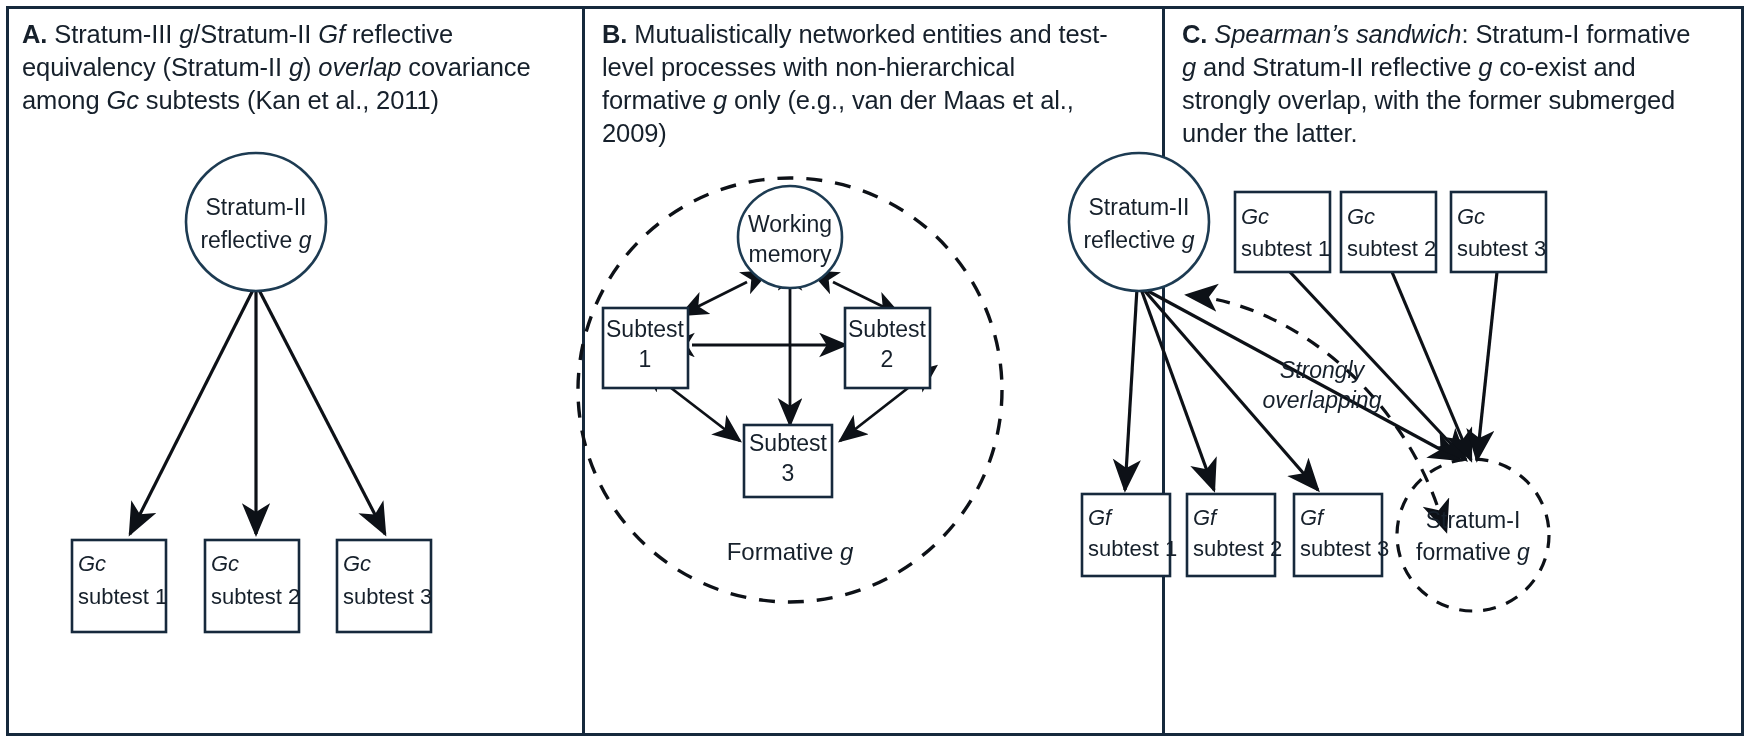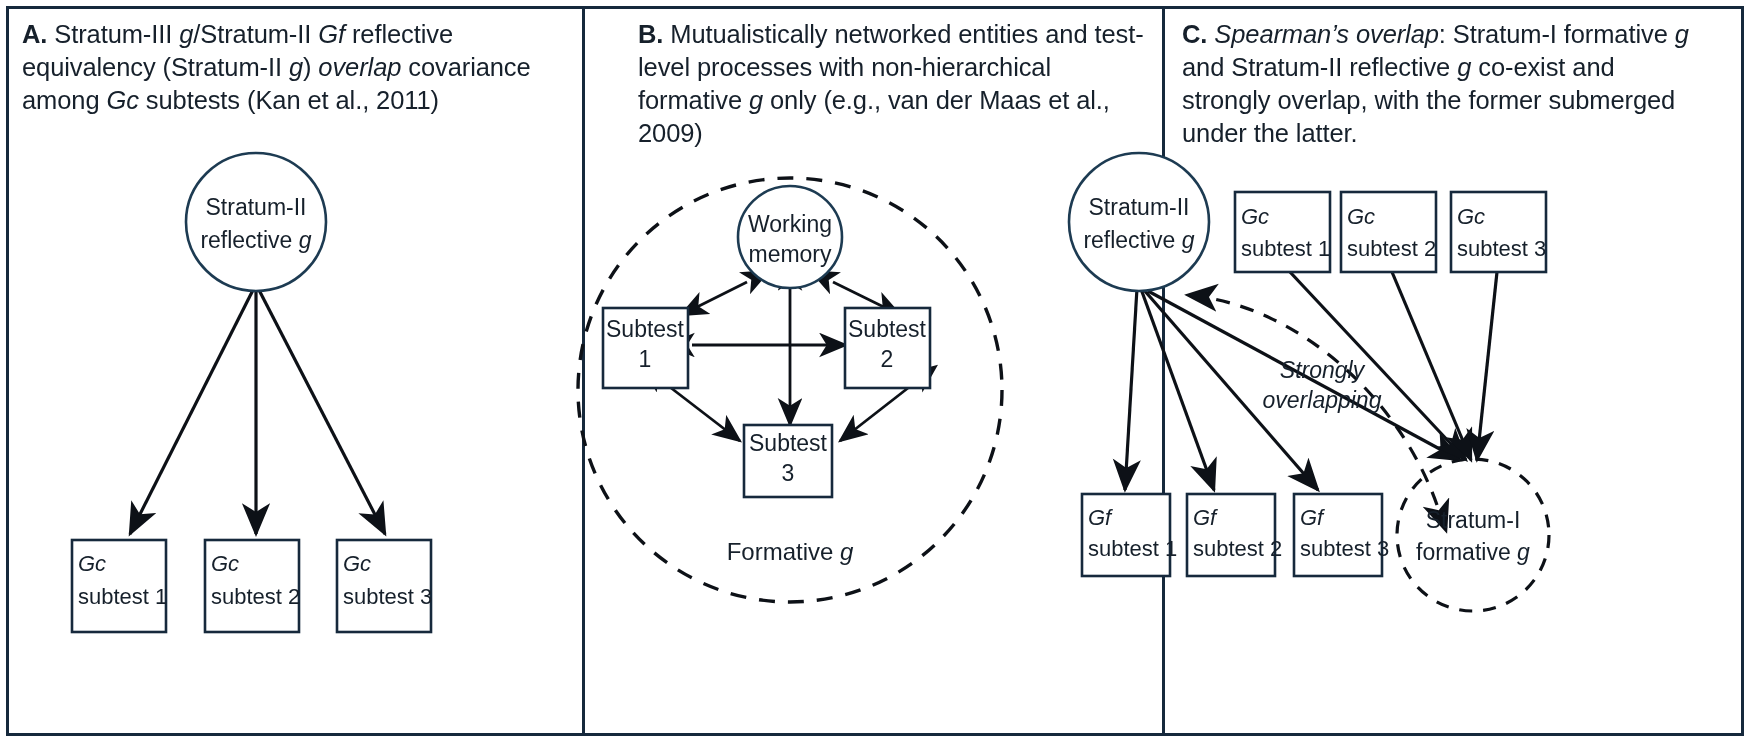--- a/index.html
+++ b/index.html
@@ -41,21 +41,21 @@
     position: absolute;
     font-size: 25.5px;
     line-height: 1.30;
     color: #16202b;
     letter-spacing: -0.1px;
   }
   .caption .lbl { font-weight: bold; }
   .caption .it { font-style: italic; }
 
   #capA { left: 22px;  top: 18px; width: 510px; }
-  #capB { left: 602px; top: 18px; width: 520px; margin-left: 36px; }
+  #capB { left: 602px; top: 18px; width: 520px; }
   #capC { left: 1182px;top: 18px; width: 525px; }
 
   svg.panel-svg {
     position: absolute;
     top: 0;
     left: 0;
     width: 1750px;
     height: 742px;
     overflow: visible;
   }
@@ -102,21 +102,21 @@
   </div>
 
   <div class="caption" id="capB">
     <span class="lbl">B.</span>
     Mutualistically networked entities and test-level processes with non-hierarchical
     formative <span class="it">g</span> only (e.g., van der Maas et al., 2009)
   </div>
 
   <div class="caption" id="capC">
     <span class="lbl">C.</span>
-    <span class="it">Spearman’s overlap</span>: Stratum-I
+    <span class="it">Spearman’s sandwich</span>: Stratum-I
     formative <span class="it">g</span> and Stratum-II reflective <span class="it">g</span> co-exist
     and strongly overlap, with the former submerged under the latter.
   </div>
 
   <svg class="panel-svg" viewBox="0 0 1750 742">
     <defs>
       <marker id="arw" markerWidth="11" markerHeight="11" refX="9.2" refY="4.2" orient="auto" markerUnits="strokeWidth">
         <path d="M0,0 L10,4.2 L0,8.4 L2.6,4.2 z" fill="#0d1117"></path>
       </marker>
       <marker id="arwS" markerWidth="12" markerHeight="12" refX="9.6" refY="4.4" orient="auto" markerUnits="strokeWidth">

